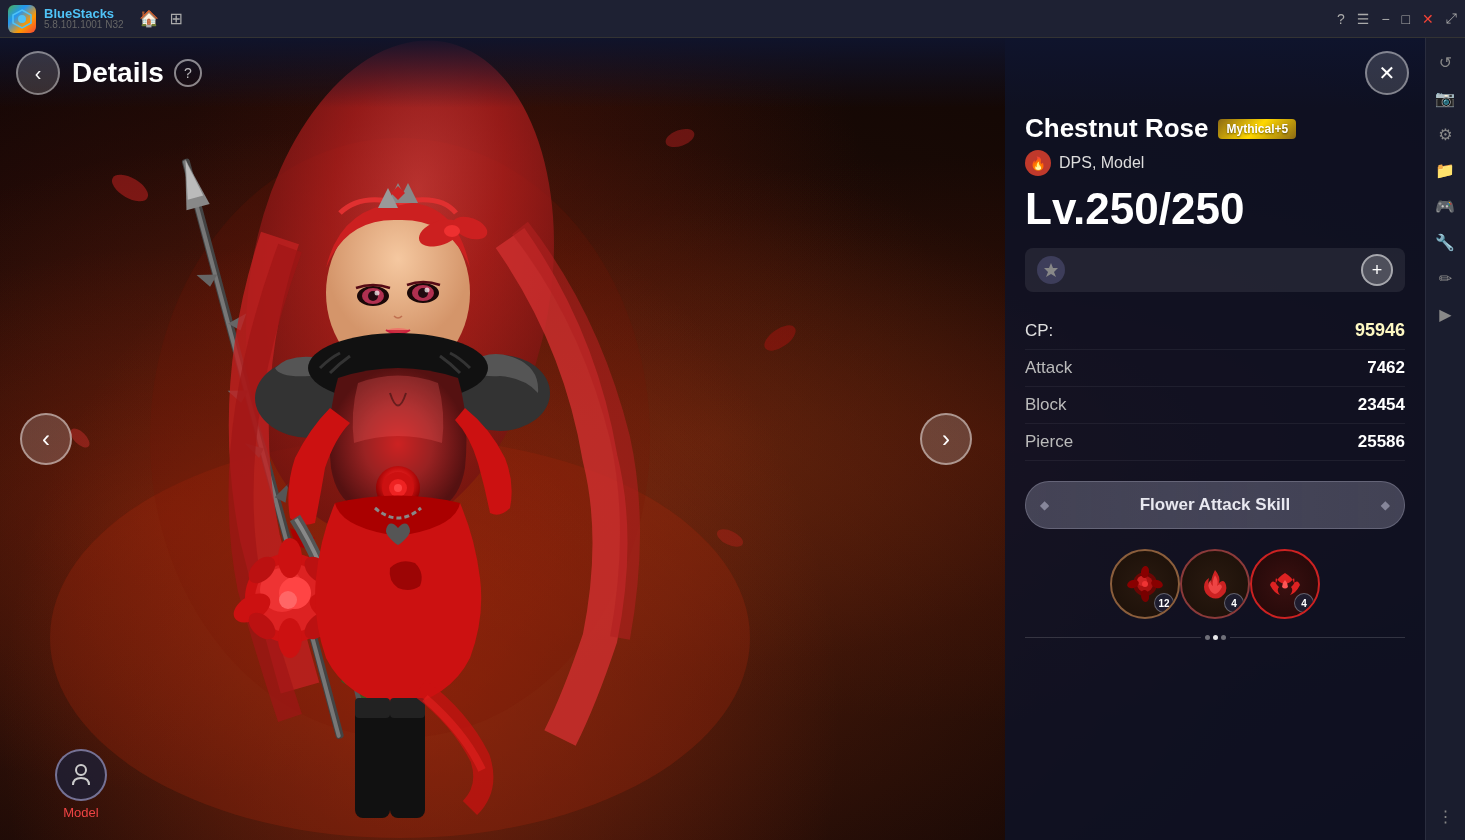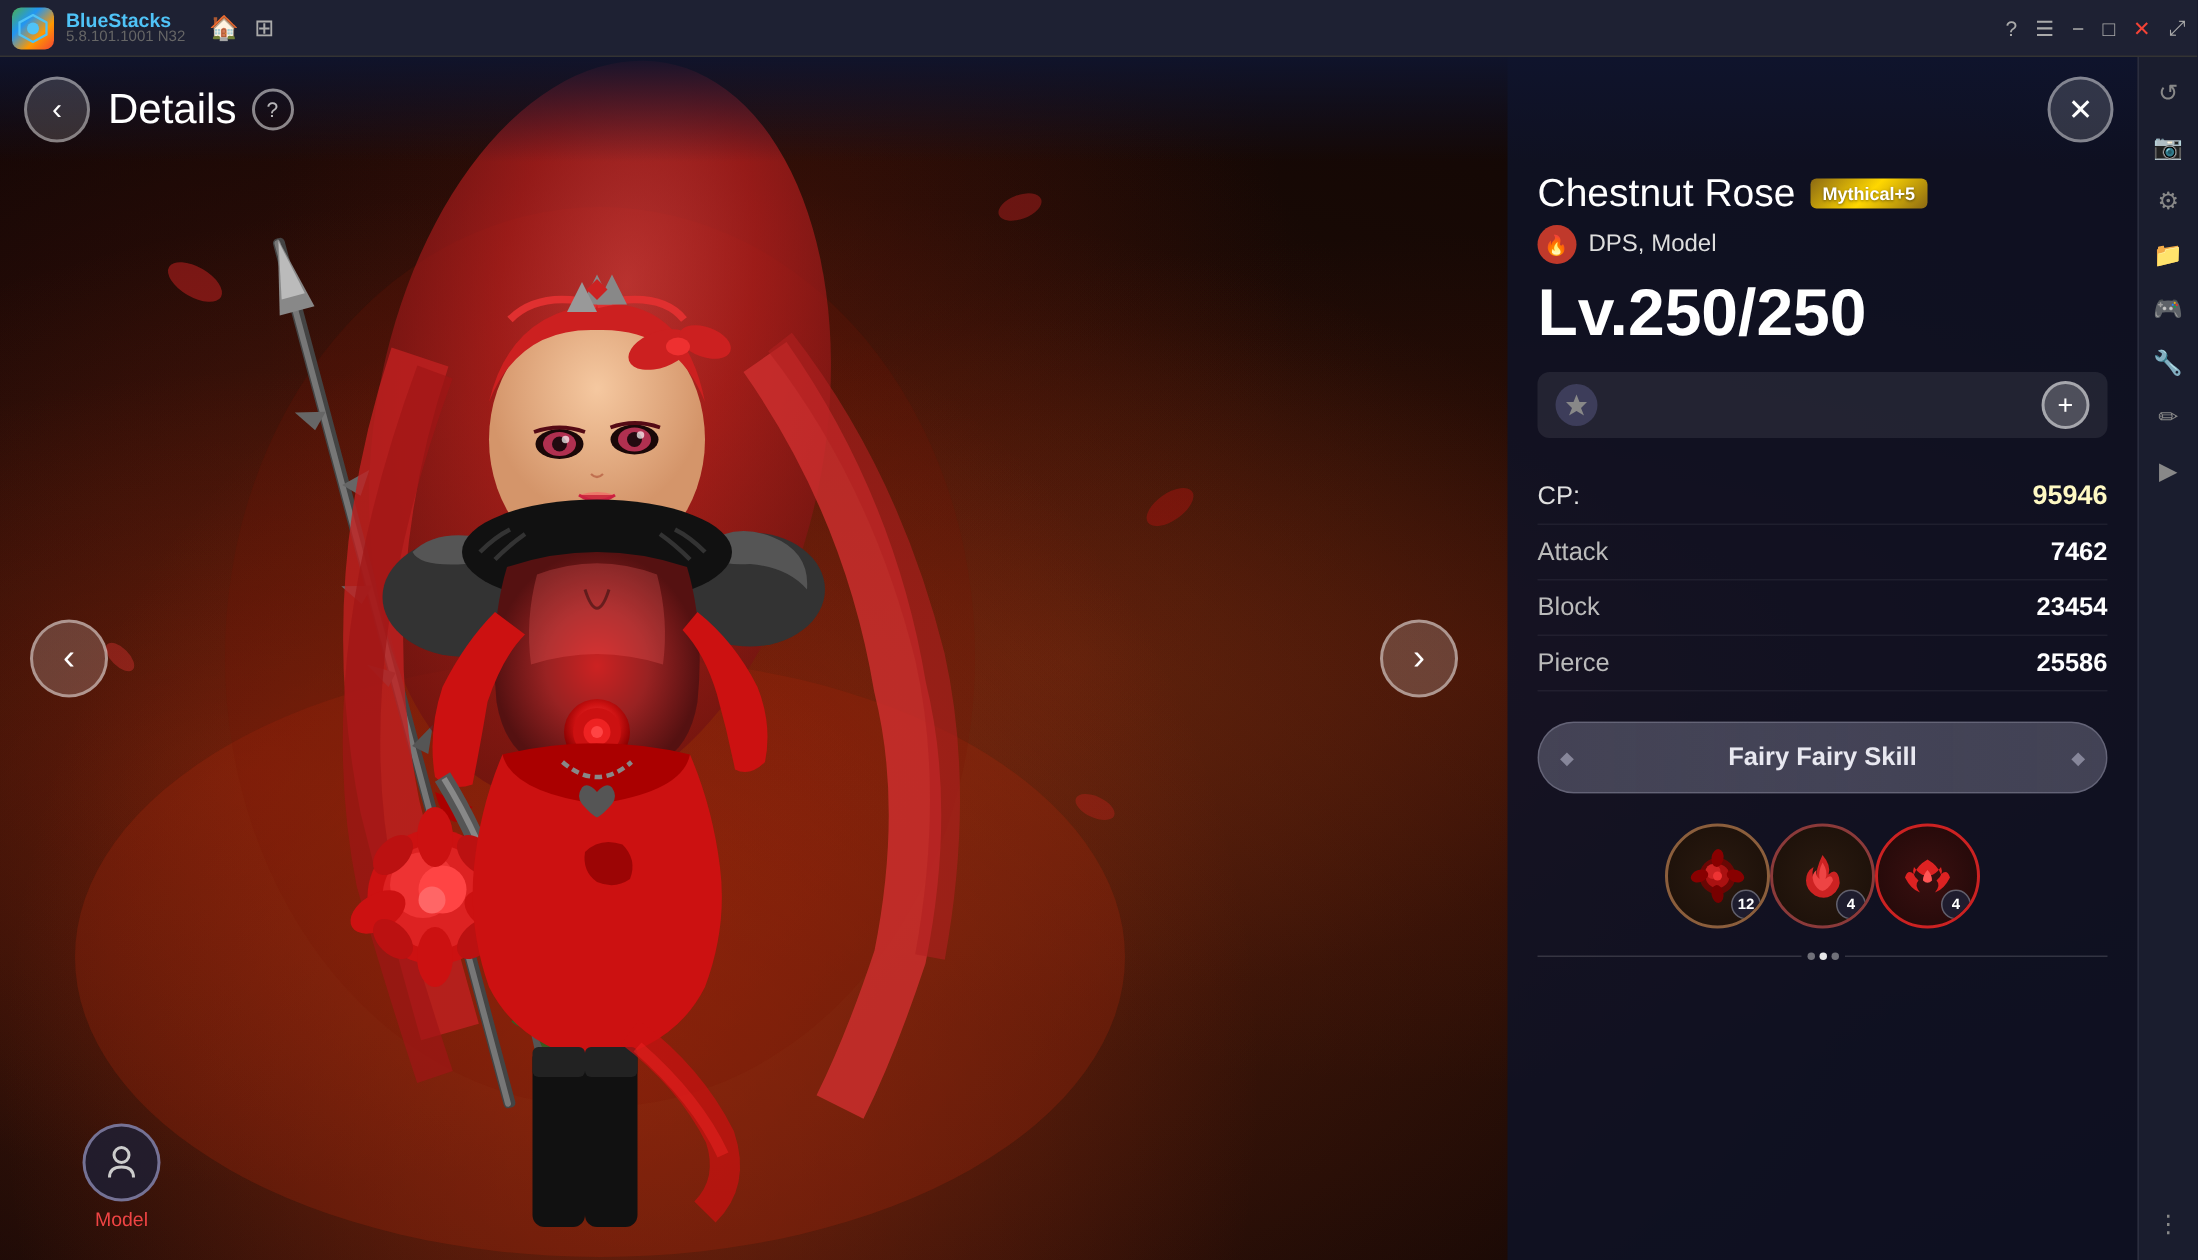--- a/index.html
+++ b/index.html
@@ -167,21 +167,21 @@
       align-items: center;
       justify-content: center;
       cursor: pointer;
       color: white;
       font-size: 20px;
       margin-right: 12px;
     }
     .details-title {
       color: white;
       font-size: 28px;
-      font-weight: normal;
+      font-weight: bold;
       margin-right: 10px;
     }
     .help-btn {
       width: 28px;
       height: 28px;
       border-radius: 50%;
       border: 2px solid rgba(255,255,255,0.5);
       display: flex;
       align-items: center;
       justify-content: center;
@@ -288,21 +288,21 @@
 
     .char-name-row {
       display: flex;
       align-items: center;
       gap: 10px;
       margin-bottom: 6px;
     }
     .char-name {
       color: white;
       font-size: 26px;
-      font-weight: normal;
+      font-weight: bold;
       text-align: center;
     }
     .rarity-badge {
       background: linear-gradient(135deg, #8B6914, #FFD700, #8B6914);
       color: #fff;
       font-size: 12px;
       font-weight: bold;
       padding: 3px 8px;
       border-radius: 4px;
       text-shadow: 0 1px 2px rgba(0,0,0,0.5);
@@ -827,21 +827,21 @@
         <span class="stat-label">Block</span>
         <span class="stat-value">23454</span>
       </div>
       <div class="stat-row">
         <span class="stat-label">Pierce</span>
         <span class="stat-value">25586</span>
       </div>
     </div>
 
     <div class="fairy-skill-btn">
-      <span class="fairy-skill-label">Fairy Fairy Skill</span>
+      <span class="fairy-skill-label">Flower Attack Skill</span>
     </div>
 
     <div class="skill-icons-row">
 
       <div class="skill-icon-item">
         <div class="skill-icon-circle rose">
           <svg width="38" height="38" viewBox="0 0 38 38">
             <circle cx="19" cy="19" r="12" fill="#880000" opacity="0.7"></circle>
             <circle cx="19" cy="19" r="8" fill="#aa1111"></circle>
             <circle cx="16" cy="16" r="5" fill="#cc2222"></circle>

